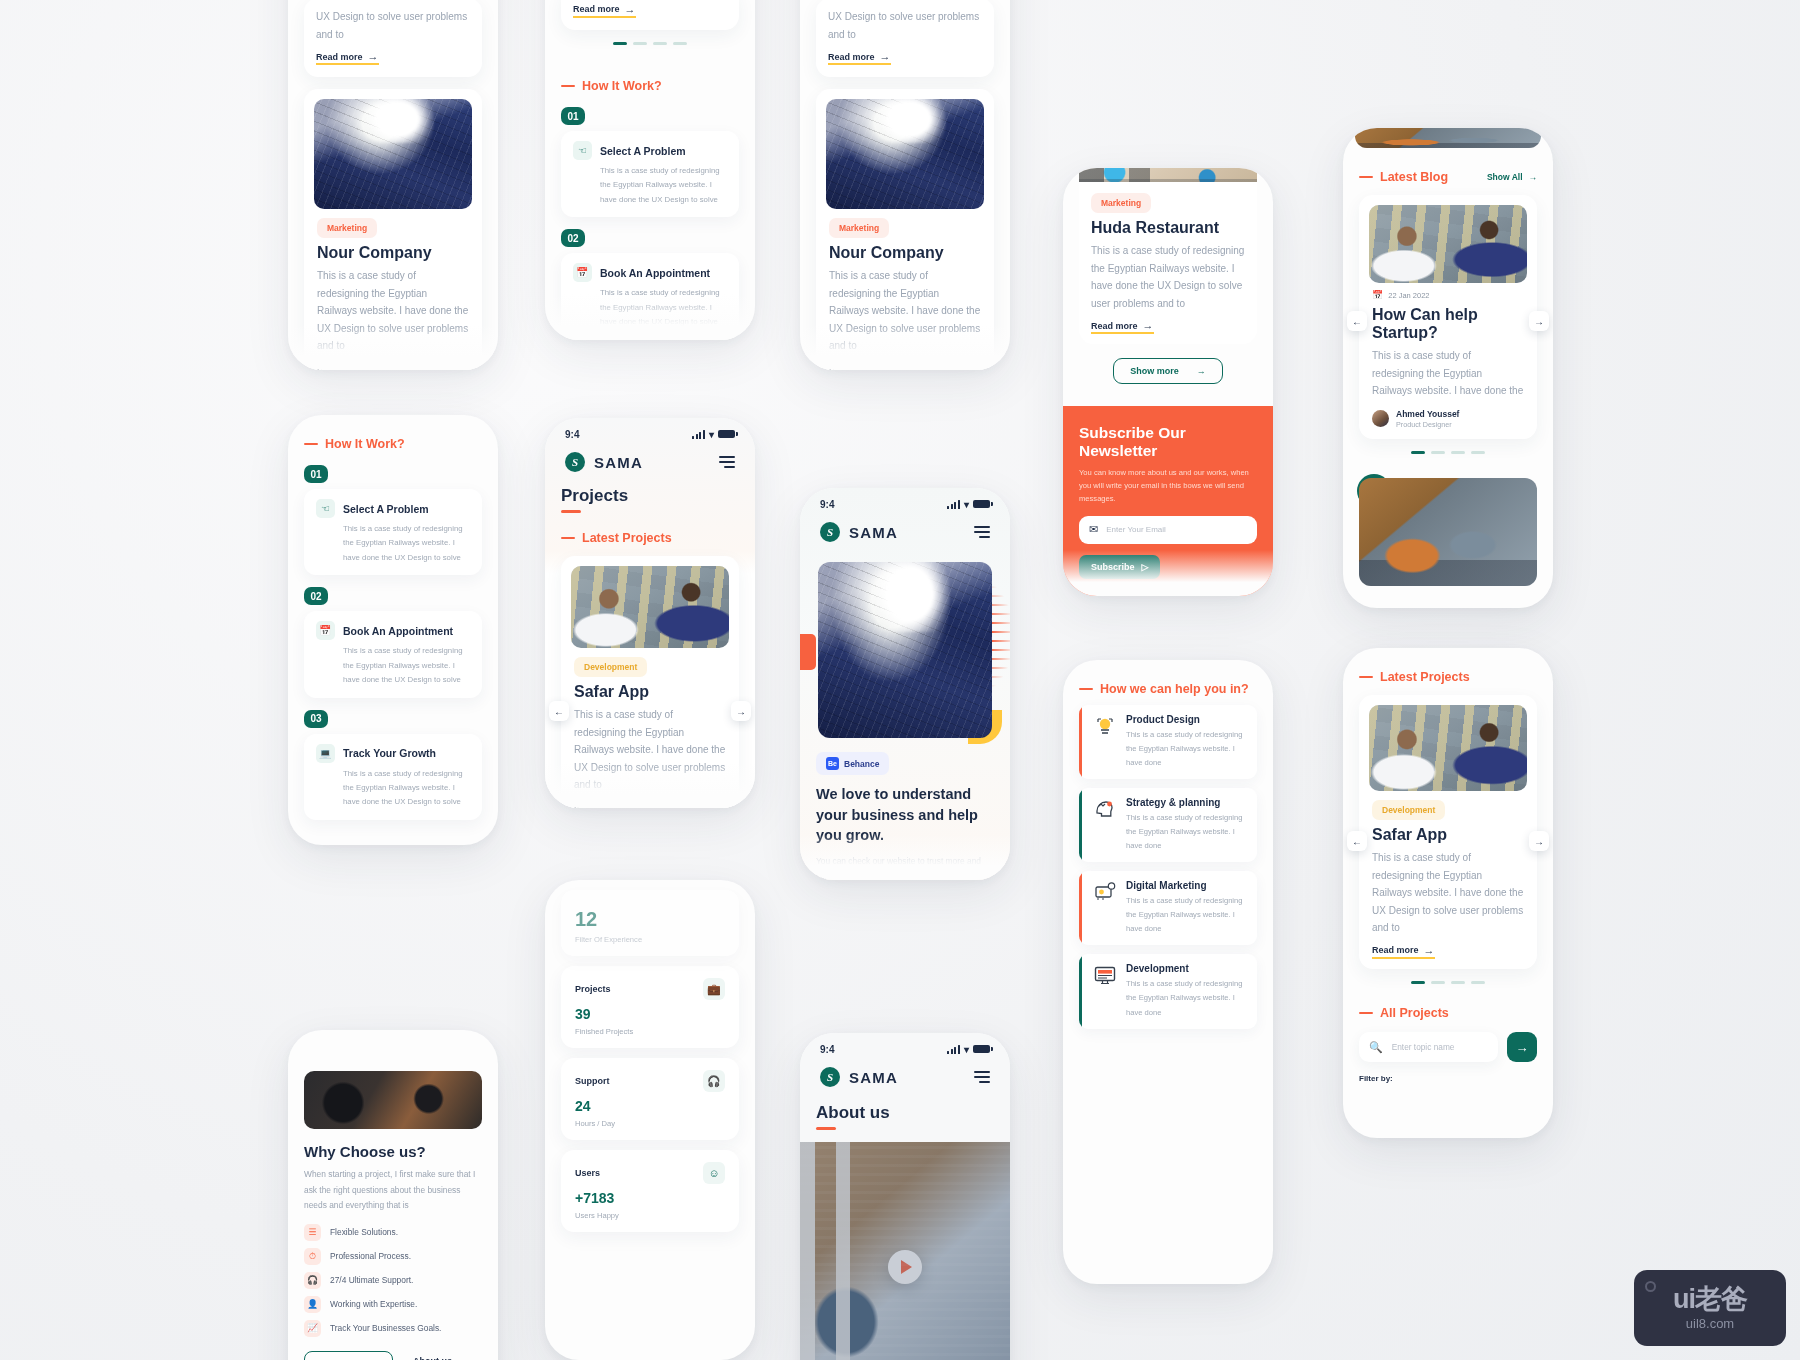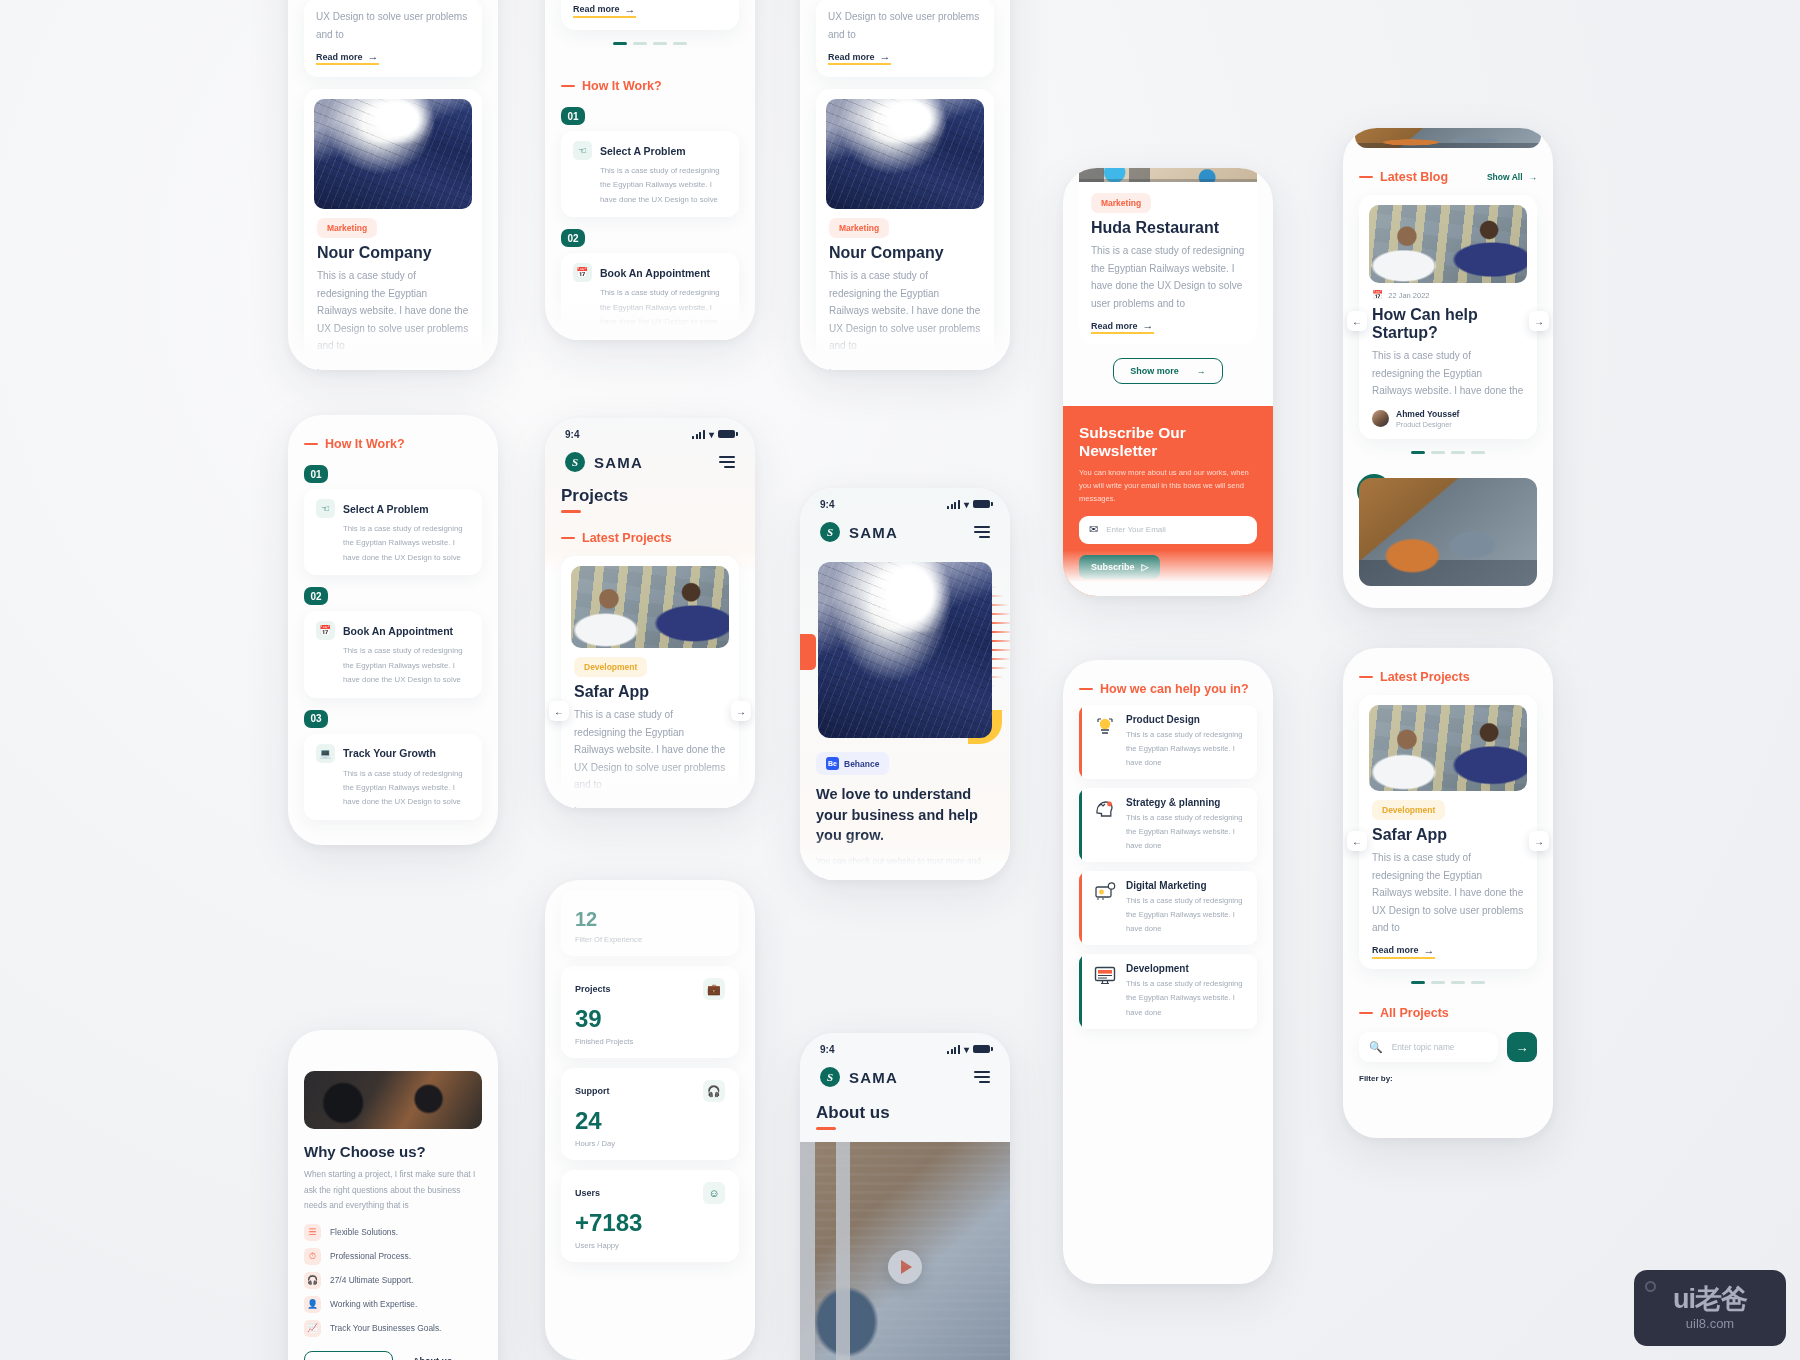--- a/index.html
+++ b/index.html
@@ -208,21 +208,21 @@
   .outline-btn{display:inline-flex;align-items:center;gap:7px;border:1.2px solid #0c6b5c;color:#0c6b5c;
     border-radius:8px;padding:6px 13px;font-size:9px;font-weight:600;}
 
   
   .stat{background:#fff;border-radius:13px;padding:12px 14px;margin-top:10px;
         box-shadow:0 6px 18px rgba(40,60,90,.055);}
   .stat-top{display:flex;align-items:center;justify-content:space-between;}
   .stat-lb{font-size:9px;color:#1d2b45;font-weight:600;}
   .stat-ic{width:22px;height:22px;border-radius:6px;background:#eef6f4;display:flex;align-items:center;
            justify-content:center;color:#0c6b5c;font-size:11px;}
-  .stat-num{font-size:24px;font-weight:bold;color:#0c6b5c;margin-top:7px;line-height:1;}
+  .stat-num{font-size:14px;font-weight:bold;color:#0c6b5c;margin-top:7px;line-height:1;}
   .stat-sub{font-size:7.6px;color:#a2abb7;margin-top:6px;}
 
   
   .searchbar{display:flex;align-items:center;gap:9px;background:#fff;border-radius:10px;height:30px;
      padding:0 10px;box-shadow:0 4px 14px rgba(40,60,90,.06);flex:1;}
   .searchbar .ph{font-size:8.3px;color:#b6bcc6;}
   .gobtn{width:30px;height:30px;border-radius:9px;background:#0c6b5c;color:#fff;display:flex;
      align-items:center;justify-content:center;font-size:13px;flex:none;}
 
   .show-more{border:1.3px solid #0c6b5c;color:#0c6b5c;border-radius:9px;padding:7px 16px;

